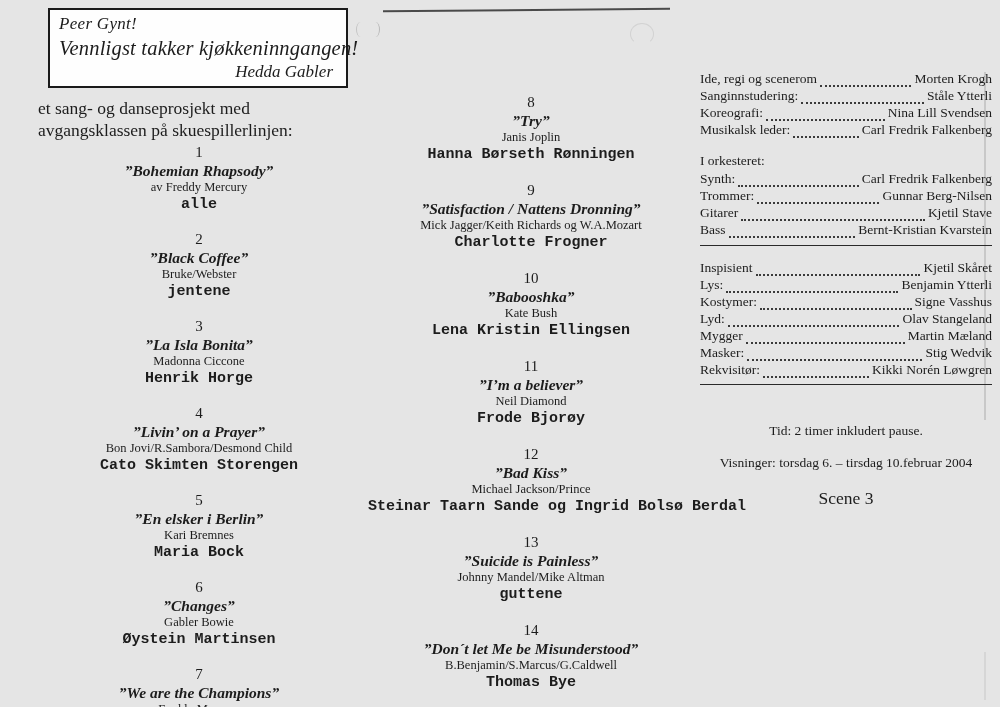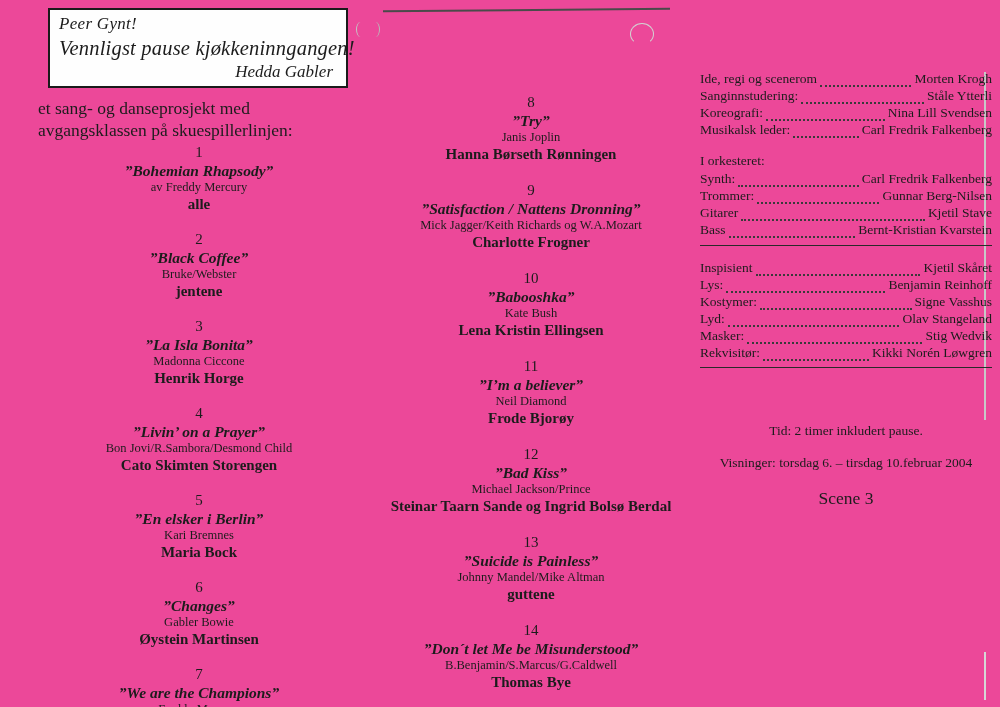--- a/index.html
+++ b/index.html
@@ -1,19 +1,19 @@
 <!DOCTYPE html>
 <html><head>
 <meta charset="utf-8">
 <style>
   * { margin:0; padding:0; box-sizing:border-box; }
   html,body { background:#ffffff; }
   #page {
     position:relative; width:1000px; height:707px;
-    background:#ec4899; overflow:hidden;
+    background:#e5e5e5; overflow:hidden;
     font-family:"Liberation Serif","DejaVu Serif",serif;
     color:#1c1c1c;
   }
 
   
   .notice-box {
     position:absolute; left:48px; top:8px; width:300px; height:80px;
     border:2px solid #1a1a1a; background:#fefefe;
     padding:3px 9px 0 9px;
     font-style:italic;
@@ -29,21 +29,21 @@
 
   .songs { position:absolute; text-align:center; }
   #songs-left { left:38px;  top:144px; width:322px; }
   #songs-mid  { left:368px; top:94px;  width:326px; }
   .song { margin-bottom:8px; }
   #songs-left .song { padding-bottom:9px; }
   #songs-mid  .song { padding-bottom:10px; }
   .song .num       { font-size:15px;   line-height:17px; }
   .song .title     { font-size:15.5px; line-height:19px; font-weight:bold; font-style:italic; white-space:nowrap; }
   .song .author    { font-size:12.5px; line-height:15px; white-space:nowrap;text-align:center; }
-  .song .performer { font-size:15px;   line-height:19px; font-weight:bold; white-space:nowrap; }
+  .song .performer { font-size:15px;   line-height:19px; font-weight:bold; white-space:nowrap;font-family:Liberation Mono, monospace; }
 
   
   #credits-col { position:absolute; left:700px; top:70px; width:292px; }
   .credit-row {
     display:flex; align-items:flex-end;
     font-size:13.5px; line-height:17px; white-space:nowrap;
   }
   .credit-row .clabel { flex:0 0 auto; }
   .credit-row .cname  { flex:0 0 auto; }
   .credit-row .leader {
@@ -100,21 +100,21 @@
 
   <div class="scan-topline"></div>
   <div class="scan-paren-l"></div>
   <div class="scan-paren-r"></div>
   <div class="scan-circle"></div>
   <div class="scan-vline-long"></div>
   <div class="scan-vline-short"></div>
 
   <div class="notice-box">
     <div class="notice-line1">Peer Gynt!</div>
-    <div class="notice-line2">Vennligst pause kjøkkeninngangen!</div>
+    <div class="notice-line2">Vennligst takker kjøkkeninngangen!</div>
     <div class="notice-sig">Hedda Gabler</div>
   </div>
 
   <div class="intro">
     <div>et sang- og danseprosjekt med</div>
     <div>avgangsklassen på skuespillerlinjen:</div>
   </div>
 
   <div class="songs" id="songs-left">
     <div class="song">
@@ -260,31 +260,36 @@
 
     <div id="crew-block">
       <div class="credit-row">
         <span class="clabel">Inspisient</span>
         <span class="leader"></span>
         <span class="cname">Kjetil Skåret</span>
       </div>
       <div class="credit-row">
         <span class="clabel">Lys:</span>
         <span class="leader"></span>
-        <span class="cname">Benjamin Reinhoff</span>
+        <span class="cname">Benjamin Ytterli</span>
       </div>
       <div class="credit-row">
         <span class="clabel">Kostymer:</span>
         <span class="leader"></span>
         <span class="cname">Signe Vasshus</span>
       </div>
       <div class="credit-row">
         <span class="clabel">Lyd:</span>
         <span class="leader"></span>
         <span class="cname">Olav Stangeland</span>
+      </div>
+      <div class="credit-row">
+        <span class="clabel">Mygger</span>
+        <span class="leader"></span>
+        <span class="cname">Martin Mæland</span>
       </div>
       <div class="credit-row">
         <span class="clabel">Masker:</span>
         <span class="leader"></span>
         <span class="cname">Stig Wedvik</span>
       </div>
       <div class="credit-row">
         <span class="clabel">Rekvisitør:</span>
         <span class="leader"></span>
         <span class="cname">Kikki Norén Løwgren</span>

